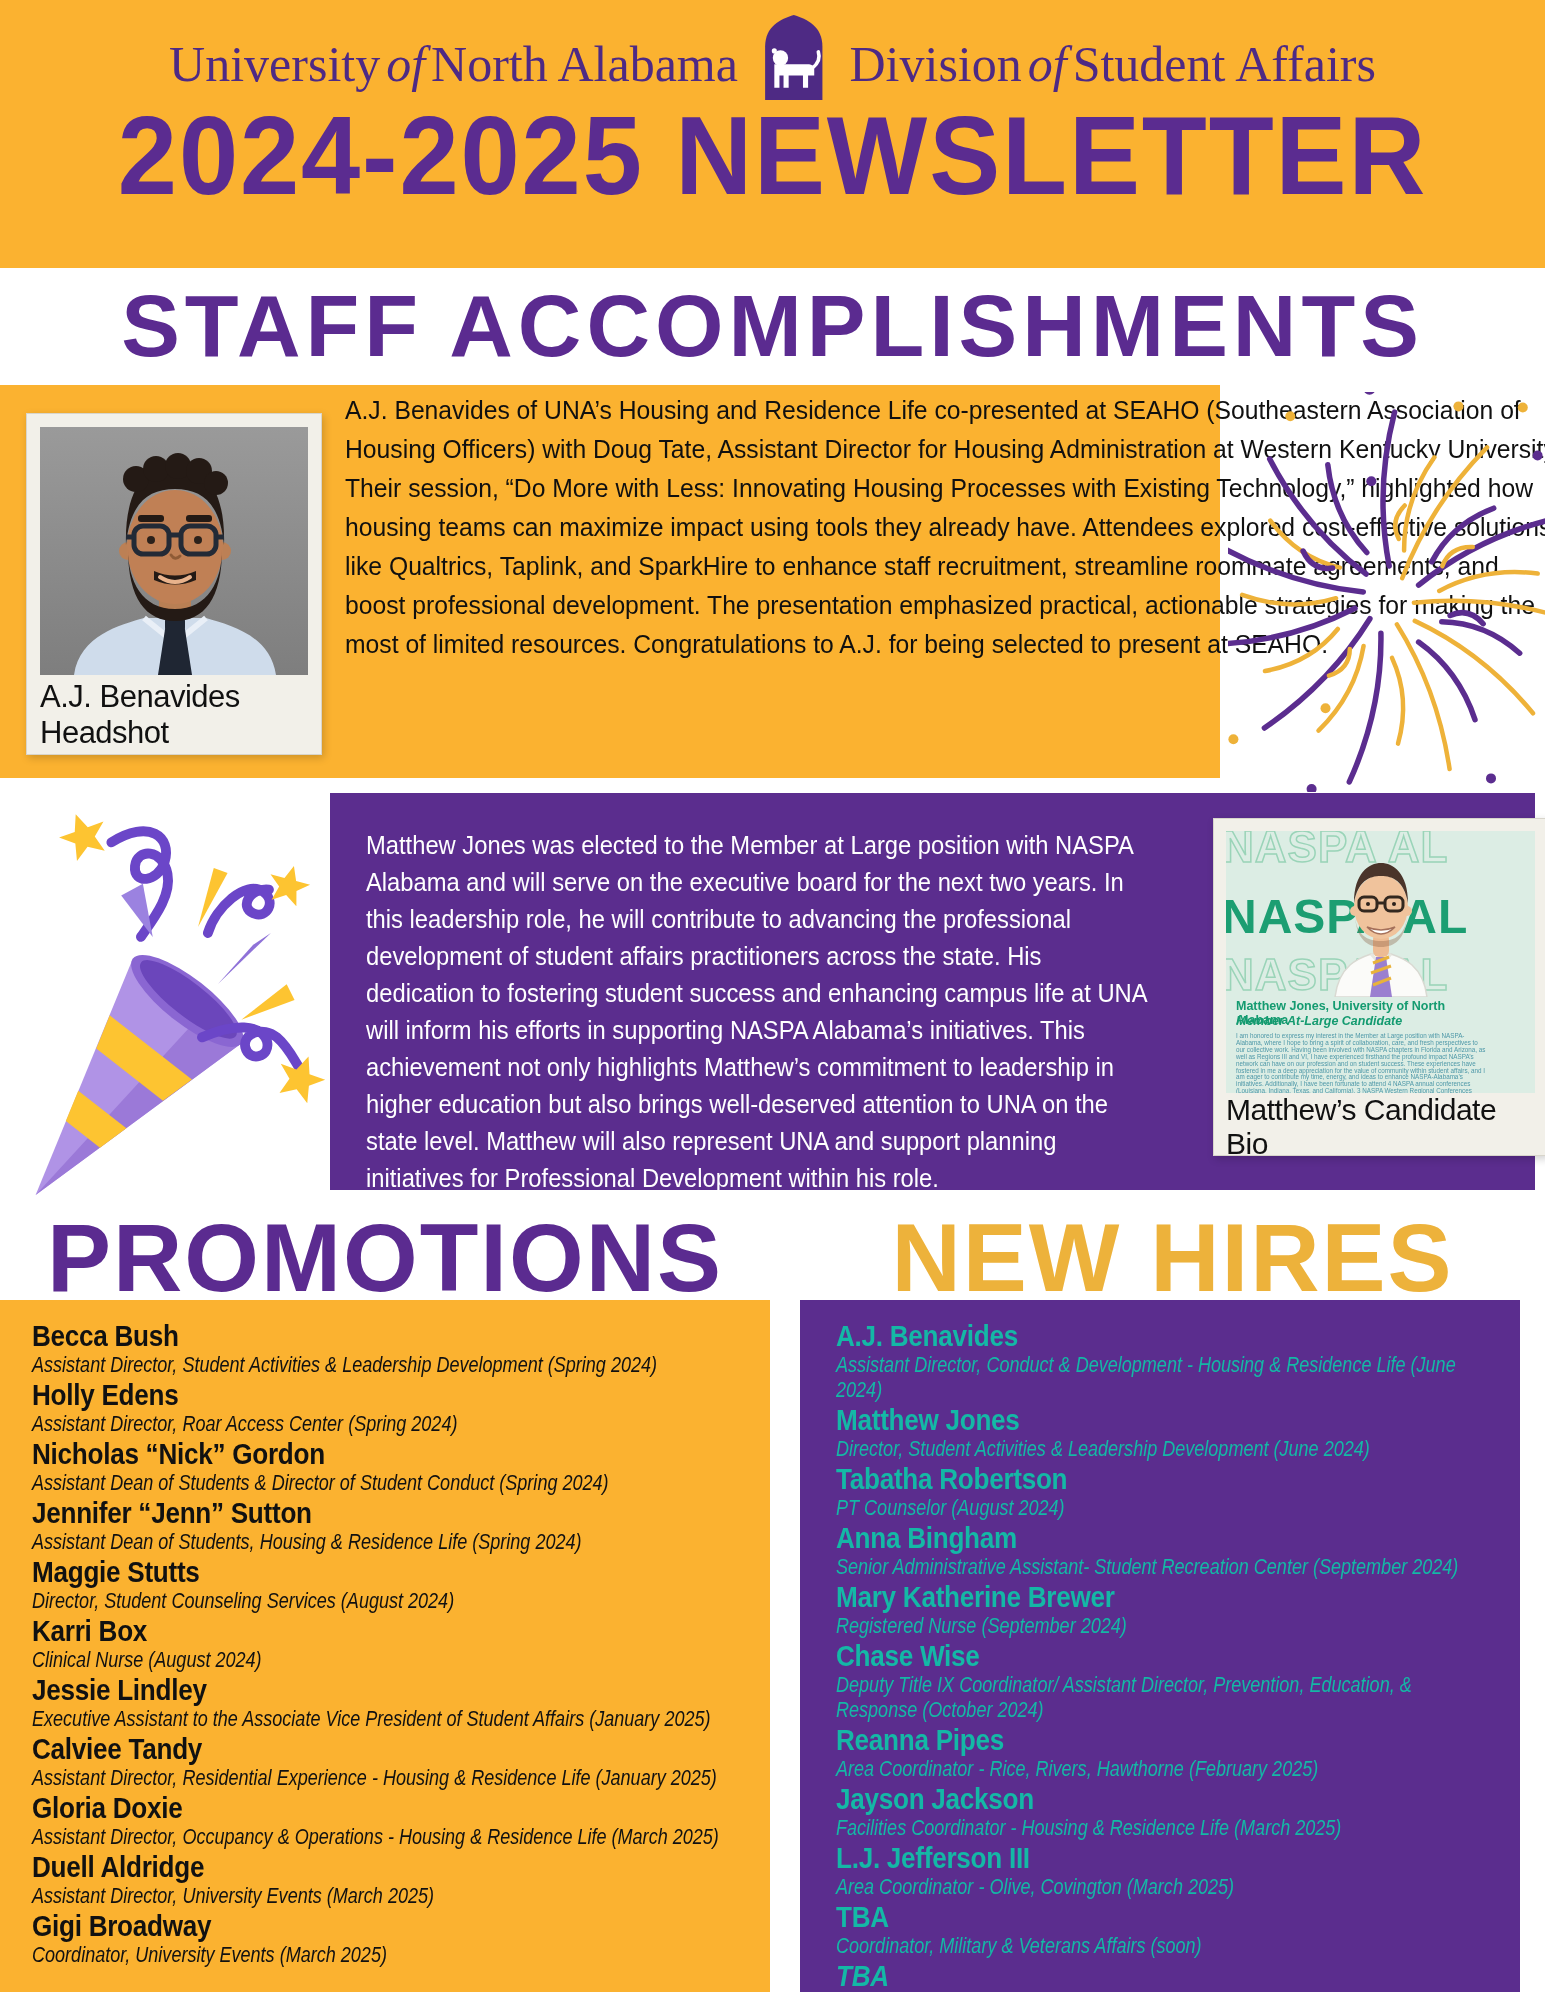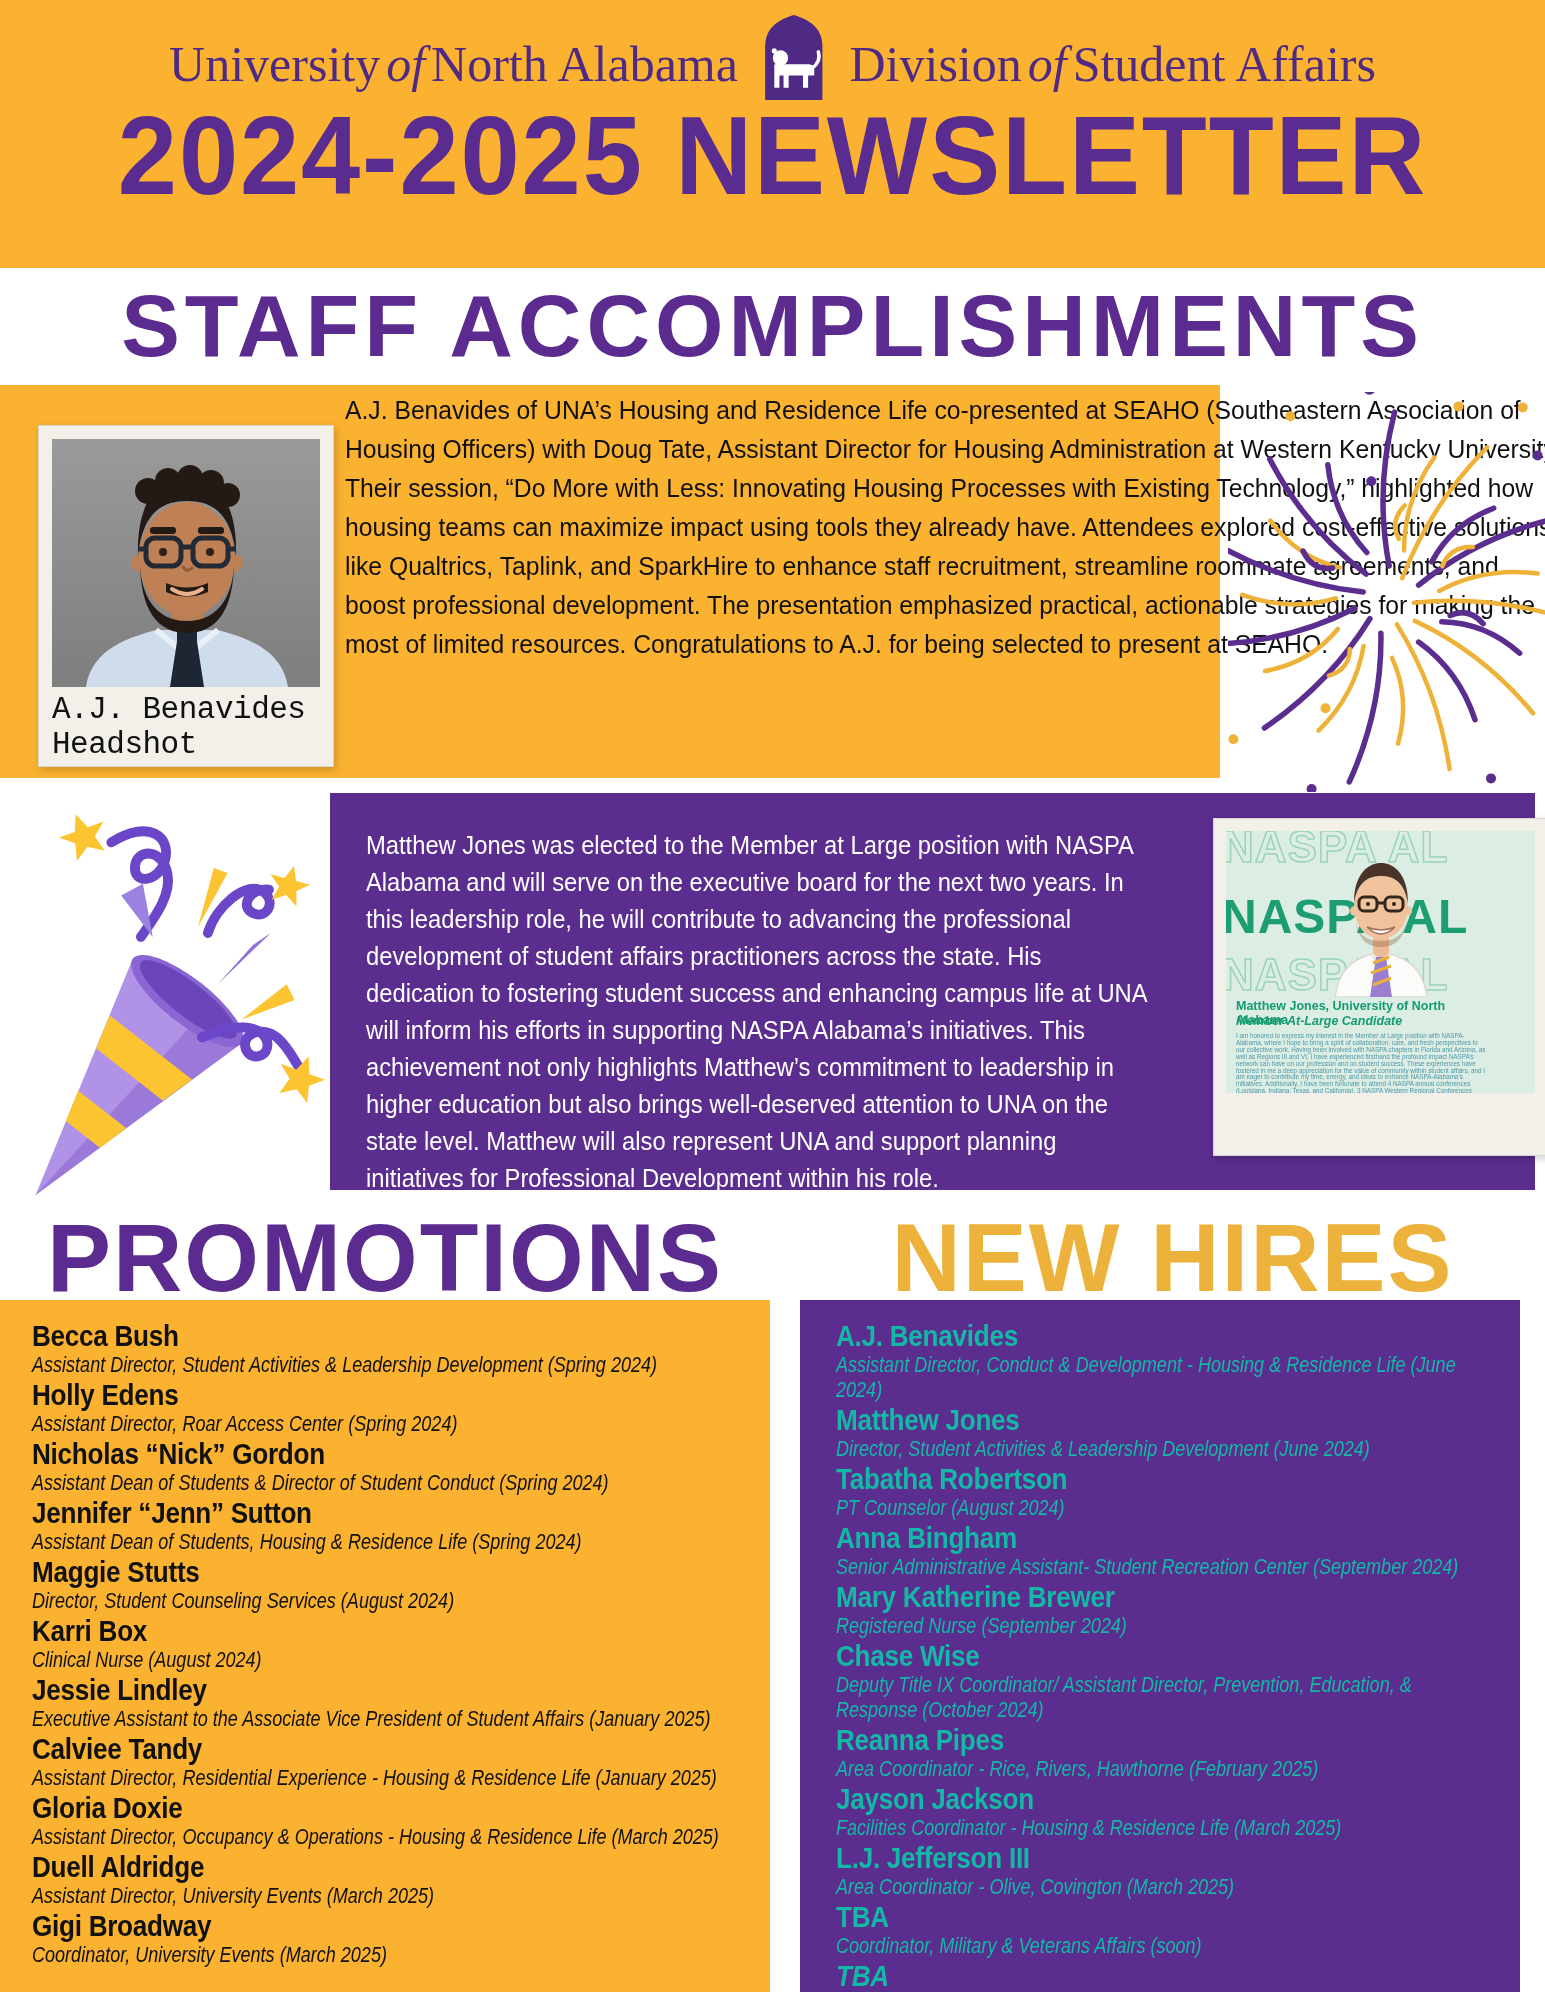--- a/index.html
+++ b/index.html
@@ -103,21 +103,21 @@
         <span class="of">of</span>
         <span>Student Affairs</span>
       </span>
     </div>
     <h1 class="newsletter-title">2024-2025 NEWSLETTER</h1>
   </header>
 
   <h2 class="section-title">STAFF ACCOMPLISHMENTS</h2>
 
   <section class="aj-panel">
-    <figure class="polaroid aj-polaroid" style="margin:16px;font-family:Liberation Mono, monospace;">
+    <figure class="polaroid aj-polaroid" style="margin:4px;">
       <div class="photo">
         <svg viewBox="0 0 270 248" width="270" height="248" aria-hidden="true">
           <defs>
             <linearGradient id="gbg" x1="0" y1="0" x2="0" y2="1">
               <stop offset="0" stop-color="#9A9A9A"></stop>
                 <stop offset="1" stop-color="#7E7E7E"></stop>
             </linearGradient>
           </defs>
           <rect width="270" height="248" fill="url(#gbg)"></rect>
           <rect x="119" y="162" width="32" height="34" rx="8" fill="#B97F54"></rect>
@@ -228,20 +228,21 @@
             <path d="M56,56 h8"></path>
           </g>
           <circle cx="47" cy="57" r="2" fill="#2B211B"></circle>
             <circle cx="73" cy="57" r="2" fill="#2B211B"></circle>
           <path d="M46,80 Q60,94 74,80 Q60,86 46,80 Z" fill="#ffffff" stroke="#A5705A" stroke-width="1.5"></path>
         </svg>
         <p class="bio-title">Matthew Jones, University of North Alabama</p>
         <p class="bio-subtitle">Member At-Large Candidate</p>
         <p class="bio-body">I am honored to express my interest in the Member at Large position with NASPA-Alabama, where I hope to bring a spirit of collaboration, care, and fresh perspectives to our collective work. Having been involved with NASPA chapters in Florida and Arizona, as well as Regions III and VI, I have experienced firsthand the profound impact NASPA’s network can have on our profession and on student success. These experiences have fostered in me a deep appreciation for the value of community within student affairs, and I am eager to contribute my time, energy, and ideas to enhance NASPA-Alabama’s initiatives. Additionally, I have been fortunate to attend 4 NASPA annual conferences (Louisiana, Indiana, Texas, and California), 3 NASPA Western Regional Conferences (Washington, Hawaii, and California), and 5 NASPA state drive-in conferences (Alabama-1, Florida-2, Arizona-2).</p>
       </div>
+      <figcaption class="caption">Matthew’s Candidate Bio</figcaption>
     </figure>
   </section>
 
   <svg class="popper" viewBox="0 0 330 420" aria-hidden="true">
     <defs>
       <path id="star" d="M0,-16 L4.7,-5 16,-5 7,2.5 10,14 0,7.5 -10,14 -7,2.5 -16,-5 -4.7,-5 Z" fill="#FDC431"></path>
     </defs>
     <g transform="translate(185,215) rotate(38)">
       <polygon points="-70,0 70,0 0,250" fill="#B093E6"></polygon>
       <polygon points="70,0 20,0 0,250" fill="#9B79D8"></polygon>

